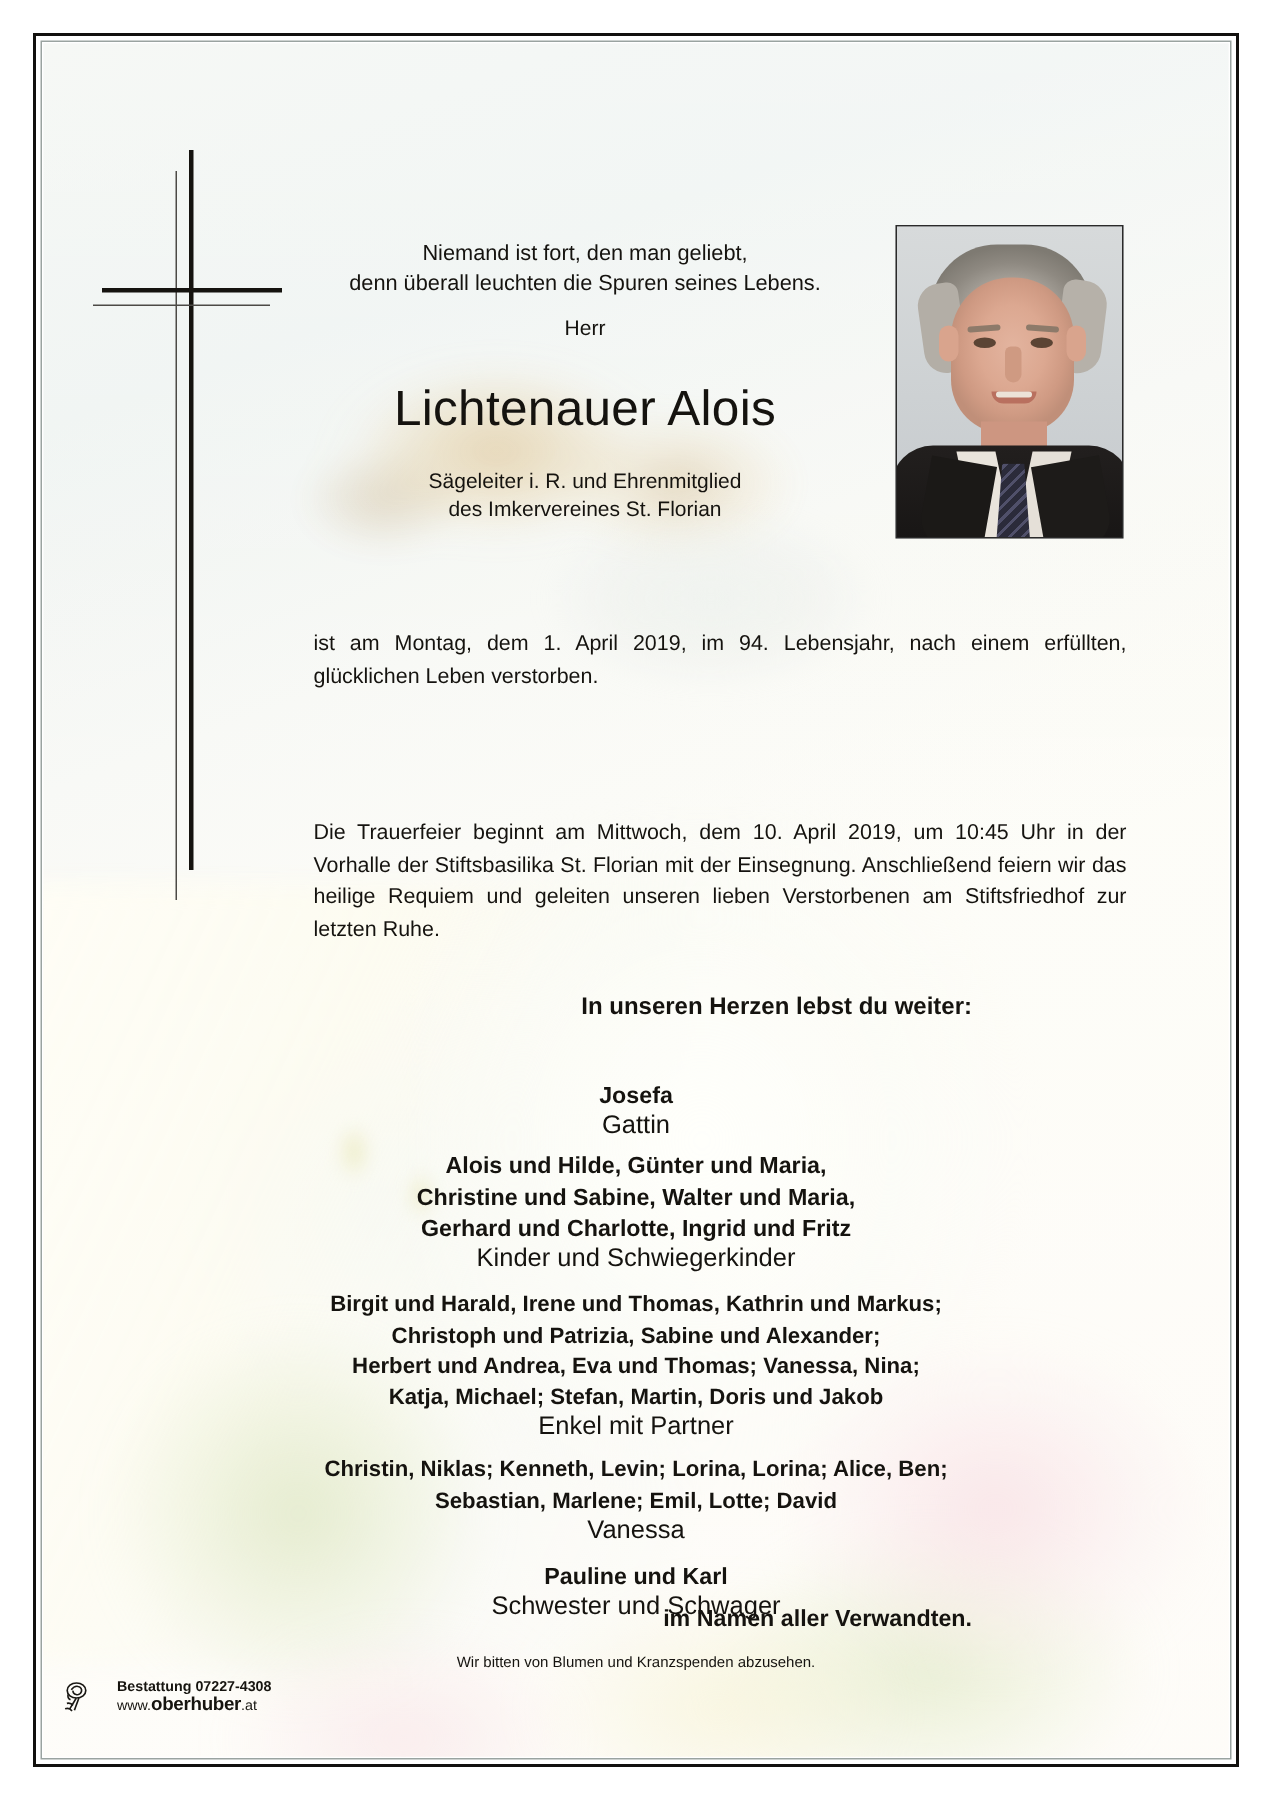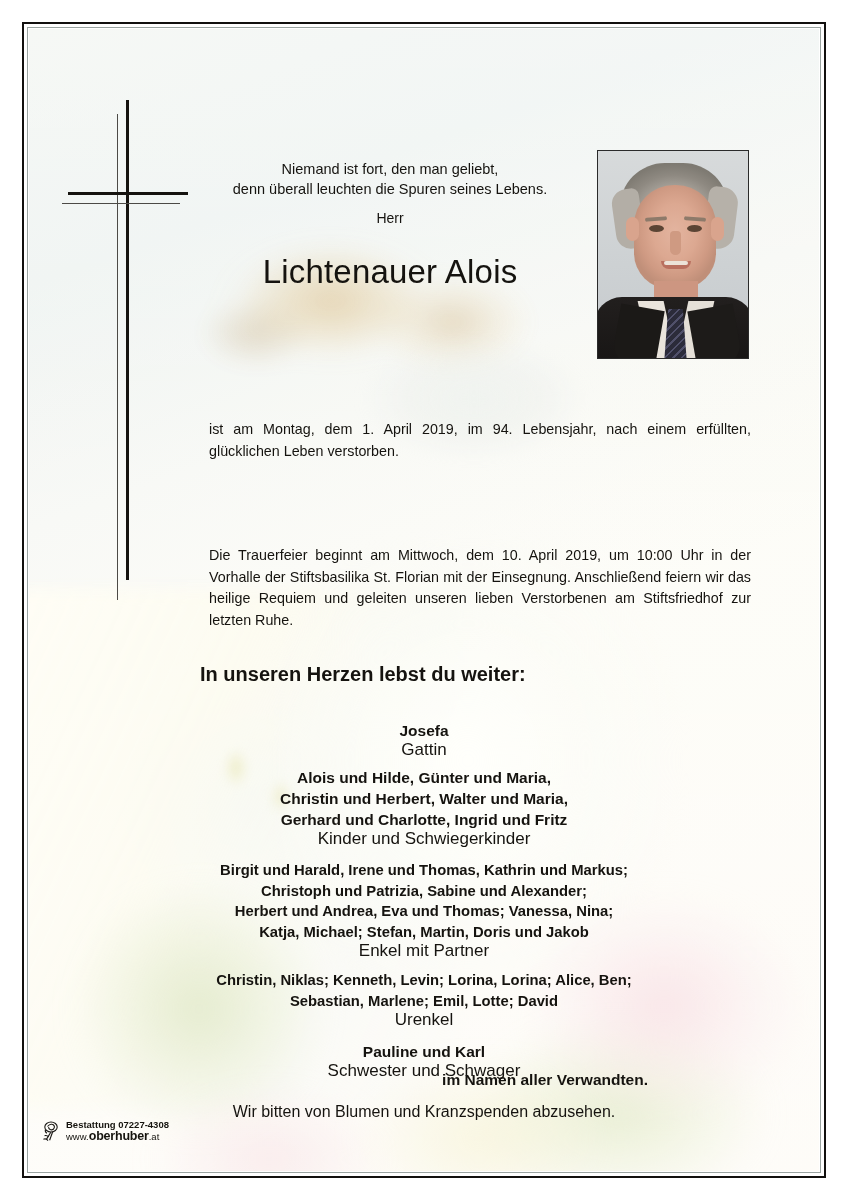--- a/index.html
+++ b/index.html
@@ -232,48 +232,48 @@
     position: absolute; left: 209px; width: 542px;
     font-size: 14.3px; line-height: 21.5px; color: #15130f;
     text-align: justify;
   }
   .para.p1 { top: 419px; }
   .para.p2 { top: 482px; }
   .para.p3 { top: 545px; }
 
   .hearts-line {
     position: absolute; left: 200px; top: 663px; width: 448px;
-    text-align: left; font-size: 20px; font-weight: bold; color: #15130f;
+    text-align: right; font-size: 16px; font-weight: bold; color: #15130f;
   }
 
   .fgroup { position: absolute; left: 180px; width: 488px; text-align: center; margin-top: 20px; }
   .fgroup .names { font-size: 15.5px; font-weight: bold; line-height: 21px; color: #15130f; }
   .fgroup .names.sm { font-size: 14.8px; line-height: 20.5px; }
   .fgroup .names div { white-space: nowrap; }
   .fgroup .rel { font-size: 17px; line-height: 16px; color: #15130f; margin-top: 1px; }
 
   .g-spouse       { top: 700px; }
   .g-children     { top: 747px; }
   .g-grandchild   { top: 840px; }
   .g-greatgrand   { top: 950px; }
   .g-sister       { top: 1021px; }
 
   .closing {
     position: absolute; left: 200px; top: 1071px; width: 448px;
     text-align: right; font-size: 15.5px; font-weight: bold; color: #15130f;
   }
   .flowers-note {
     position: absolute; left: 180px; top: 1103px; width: 488px;
-    text-align: center; font-size: 16px; color: #15130f;
+    text-align: center; font-size: 10px; color: #15130f;
   }
 
   
   .footer-logo {
     position: absolute; left: 40px; top: 1119px;
-    display: flex; align-items: center; gap: 0;
+    display: flex; align-items: center; gap: 12px;
   }
   .footer-logo .mark { width: 26px; height: 26px; flex: 0 0 26px; }
   .footer-logo .lines { display: flex; flex-direction: column; line-height: 1.05; }
   .footer-logo .l1 { font-size: 9.5px; font-weight: bold; color: #16140f; white-space: nowrap; }
   .footer-logo .l2 { font-size: 9.5px; color: #16140f; white-space: nowrap; }
   .footer-logo .l2 .big { font-size: 12.5px; font-weight: bold; letter-spacing: -0.2px; }
 </style>
 </head>
 <body>
 
@@ -333,58 +333,62 @@
 
     <div class="verse">
       <div>Niemand ist fort, den man geliebt,</div>
       <div>denn überall leuchten die Spuren seines Lebens.</div>
     </div>
 
     <div class="salutation">Herr</div>
 
     <div class="deceased-name">Lichtenauer Alois</div>
 
+    <div class="deceased-role">
+      <div>Sägeleiter i. R. und Ehrenmitglied</div>
+      <div>des Imkervereines St. Florian</div>
+    </div>
 
     <div class="para p1">ist am Montag, dem 1. April 2019, im 94. Lebensjahr, nach einem erfüllten, glücklichen Leben verstorben.</div>
-    <div class="para p3">Die Trauerfeier beginnt am Mittwoch, dem 10. April 2019, um 10:00 Uhr in der Vorhalle der Stiftsbasilika St. Florian mit der Einsegnung. Anschließend feiern wir das heilige Requiem und geleiten unseren lieben Verstorbenen am Stiftsfriedhof zur letzten Ruhe.</div>
+    <div class="para p3">Die Trauerfeier beginnt am Mittwoch, dem 10. April 2019, um 10:45 Uhr in der Vorhalle der Stiftsbasilika St. Florian mit der Einsegnung. Anschließend feiern wir das heilige Requiem und geleiten unseren lieben Verstorbenen am Stiftsfriedhof zur letzten Ruhe.</div>
 
     <div class="hearts-line">In unseren Herzen lebst du weiter:</div>
 
     <div class="fgroup g-spouse">
       <div class="names">
         <div>Josefa</div>
       </div>
       <div class="rel">Gattin</div>
     </div>
 
     <div class="fgroup g-children">
       <div class="names">
         <div>Alois und Hilde, Günter und Maria,</div>
-        <div>Christin und Herbert, Walter und Maria,</div>
+        <div>Christine und Sabine, Walter und Maria,</div>
         <div>Gerhard und Charlotte, Ingrid und Fritz</div>
       </div>
       <div class="rel">Kinder und Schwiegerkinder</div>
     </div>
 
     <div class="fgroup g-grandchild">
       <div class="names sm">
         <div>Birgit und Harald, Irene und Thomas, Kathrin und Markus;</div>
         <div>Christoph und Patrizia, Sabine und Alexander;</div>
         <div>Herbert und Andrea, Eva und Thomas; Vanessa, Nina;</div>
         <div>Katja, Michael; Stefan, Martin, Doris und Jakob</div>
       </div>
       <div class="rel">Enkel mit Partner</div>
     </div>
 
     <div class="fgroup g-greatgrand">
       <div class="names sm">
         <div>Christin, Niklas; Kenneth, Levin; Lorina, Lorina; Alice, Ben;</div>
         <div>Sebastian, Marlene; Emil, Lotte; David</div>
       </div>
-      <div class="rel">Urenkel</div>
+      <div class="rel">Vanessa</div>
     </div>
 
     <div class="fgroup g-sister">
       <div class="names">
         <div>Pauline und Karl</div>
       </div>
       <div class="rel">Schwester und Schwager</div>
     </div>
 
     <div class="closing">im Namen aller Verwandten.</div>

